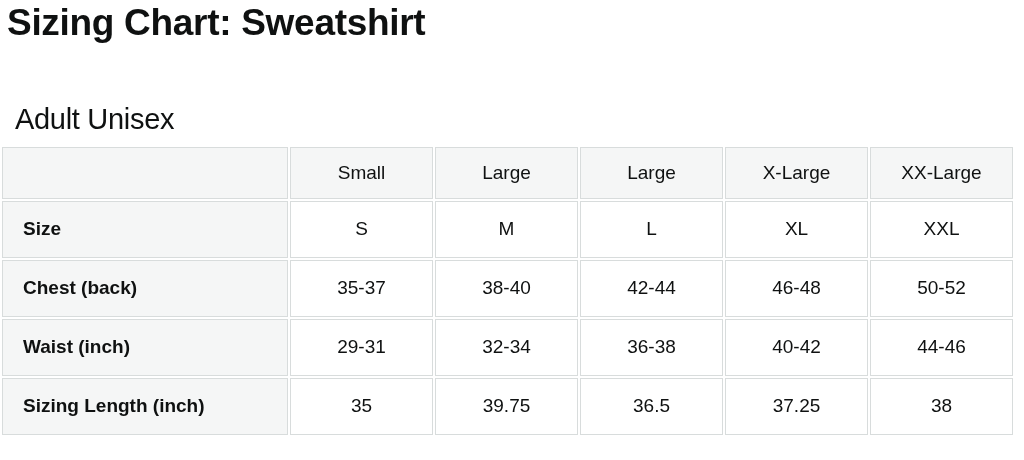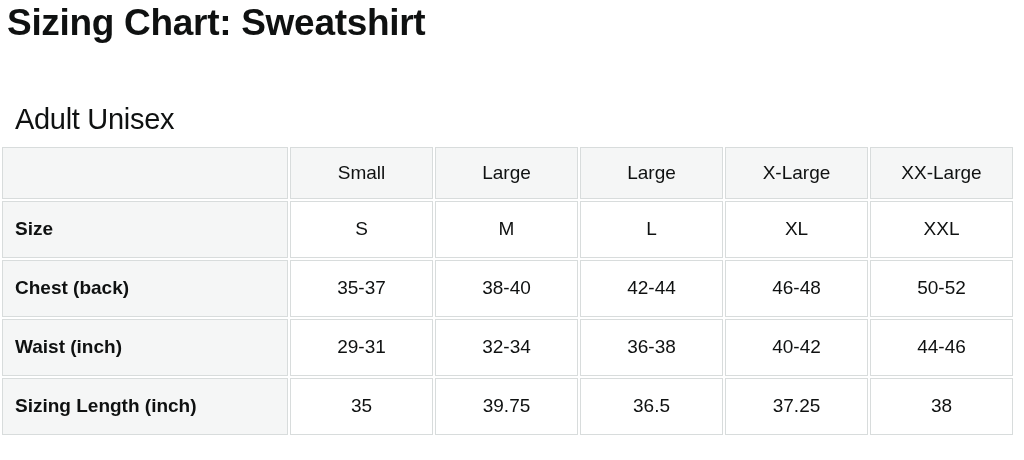--- a/index.html
+++ b/index.html
@@ -58,21 +58,21 @@
     height: 50px;
   }
   .sizing-table tbody td {
     background: #ffffff;
     height: 55px;
   }
   .sizing-table tbody td.row-label {
     background: #f5f6f6;
     font-weight: 700;
     text-align: left;
-    padding-left: 12px;
+    padding-left: 20px;
   }
   .footnote {
     font-style: italic;
     font-size: 21px;
     letter-spacing: -0.2px;
     margin: 8px 0 0 4px;
     line-height: 1.1;
   }
 </style>
 </head>

